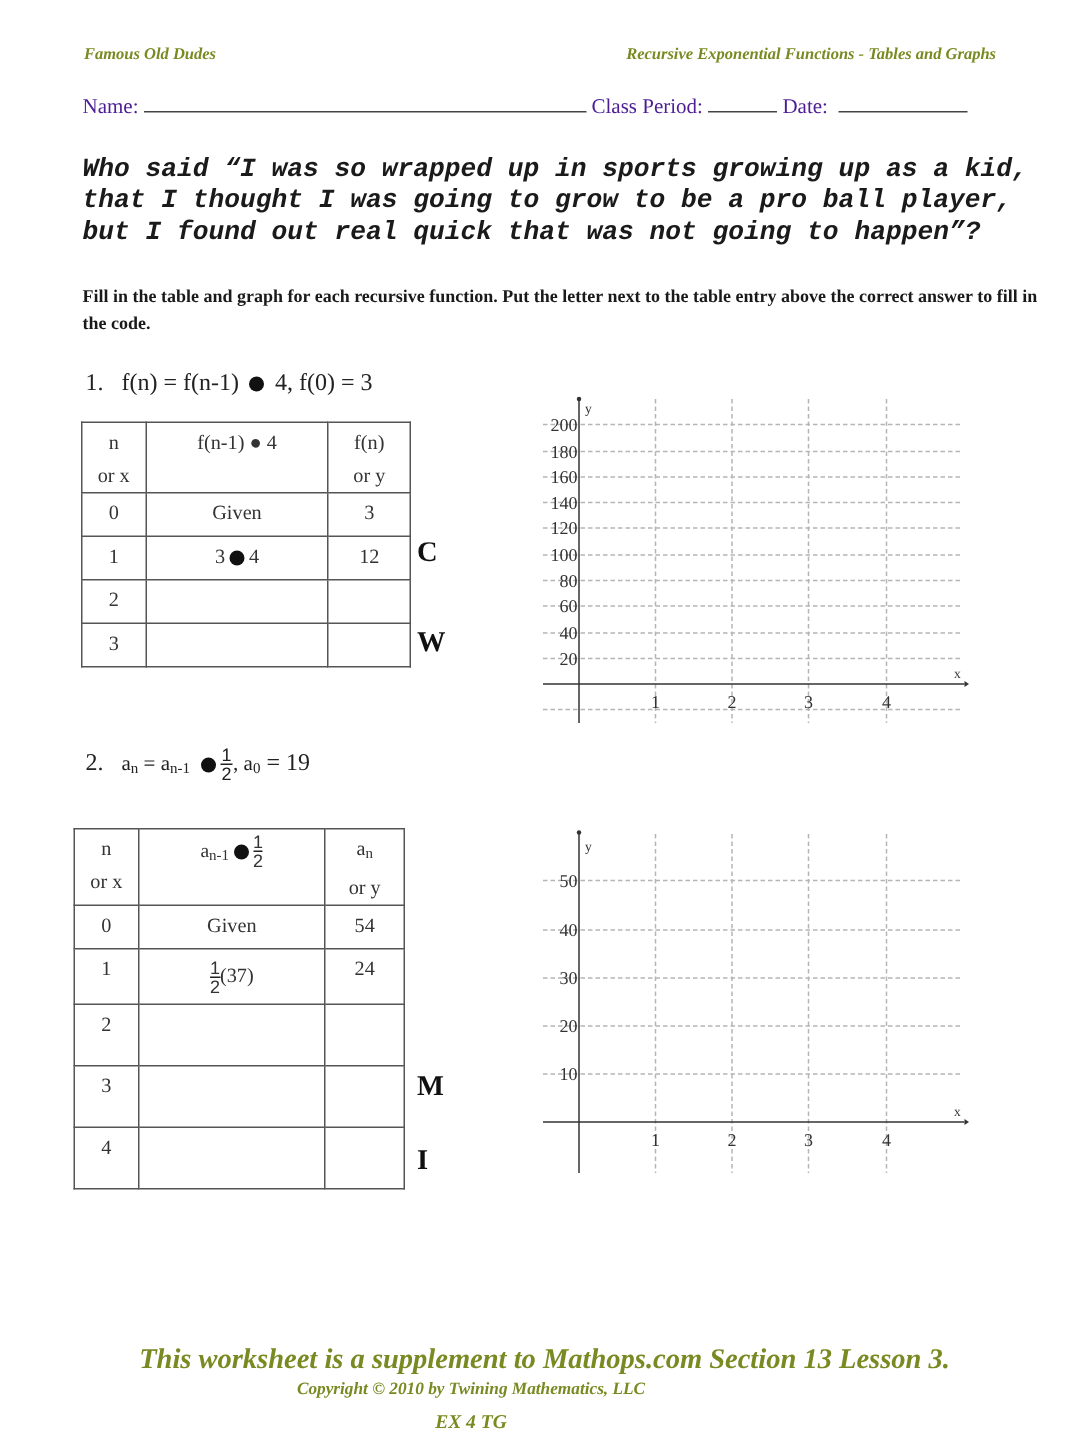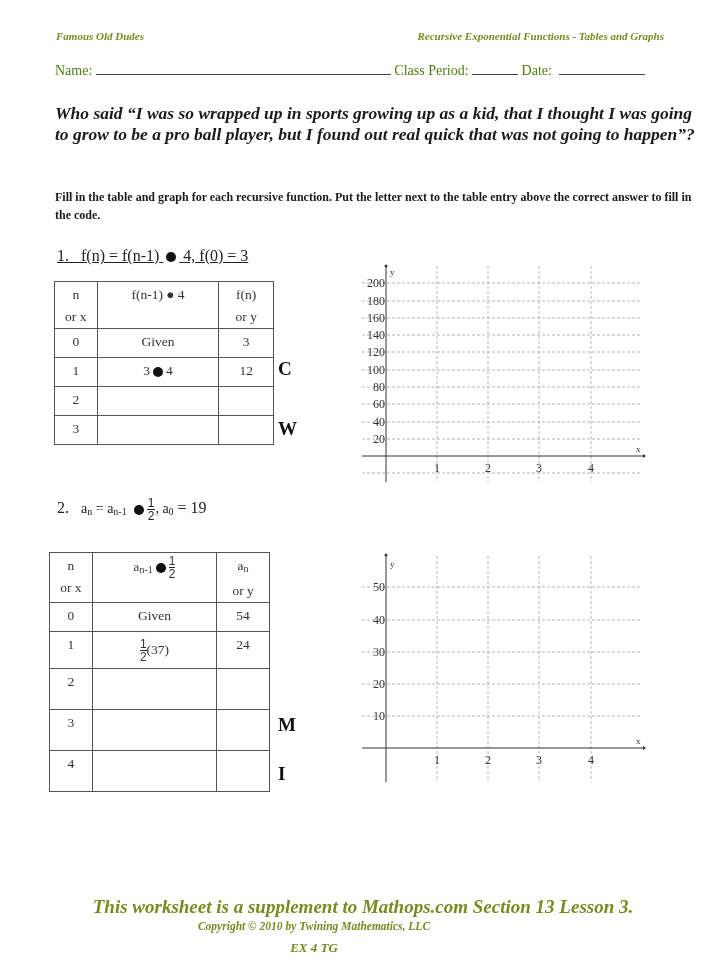--- a/index.html
+++ b/index.html
@@ -1,21 +1,21 @@
 <!DOCTYPE html>
 <html><head>
 <meta charset="utf-8">
 <style>
   html, body { margin:0; padding:0; background:#ffffff; }
   body { width:726px; height:970px; position:relative; overflow:hidden;
          font-family:"Liberation Serif","DejaVu Serif",serif; color:#222; }
   .abs { position:absolute; }
   .olive { color:#7a8a22; }
   .hdr { font-style:italic; font-weight:bold; font-size:11px; }
-  .nameline { font-size:14px; color:#4d7c0f; white-space:nowrap; }
+  .nameline { font-size:14px; color:#4c1d95; white-space:nowrap; }
   .blank { display:inline-block; border-bottom:1px solid #444; height:12px; vertical-align:baseline; }
   .question { font-style:italic; font-weight:bold; font-size:17.5px; line-height:21px; color:#1a1a1a; width:640px; }
   .instr { font-weight:bold; font-size:12px; line-height:18px; color:#1a1a1a; width:640px; }
   .prob { font-size:16px; color:#222; white-space:nowrap; }
   .dot { display:inline-block; width:10px; height:10px; background:#111; border-radius:50%; vertical-align:middle; margin:0 3px; }
   .frac { display:inline-block; vertical-align:middle; text-align:center; font-family:"Liberation Sans",sans-serif; font-size:12px; line-height:12px; }
   .frac span { display:block; }
   .sub { font-size:10px; vertical-align:-2px; }
   table.wk { position:absolute; border-collapse:collapse; font-size:13.5px; color:#333; }
   table.wk td { border:1.5px solid #555; text-align:center; vertical-align:top; padding:2px 2px 0 2px; line-height:22px; }
@@ -32,25 +32,25 @@
 
 <div class="abs nameline" style="left:55px; top:62px;">
   <span>Name:</span>
   <span class="blank" style="width:295px;"></span>
   <span>Class Period:</span>
   <span class="blank" style="width:46px;"></span>
   <span>Date:</span>
   <span class="blank" style="width:86px; margin-left:4px;"></span>
 </div>
 
-<div class="abs question" style="left:55px; top:103px;">Who said “I was so wrapped up in sports growing up as a kid, that I thought I was going to grow to be a pro ball player, but I found out real quick that was not going to happen”?</div>
+<div class="abs question" style="left:55px; top:103px;font-family:Liberation Mono, monospace;">Who said “I was so wrapped up in sports growing up as a kid, that I thought I was going to grow to be a pro ball player, but I found out real quick that was not going to happen”?</div>
 
 <div class="abs instr" style="left:55px; top:188px;">Fill in the table and graph for each recursive function.   Put the letter next to the table entry above the correct answer to fill in the code.</div>
 
-<div class="abs prob" style="left:57px; top:247px;text-decoration:underline;">
+<div class="abs prob" style="left:57px; top:247px;">
   <span>1.</span>&nbsp;&nbsp;
   <span>f(n) = f(n-1)</span>
   <span class="dot"></span>
   <span>4, f(0) = 3</span>
 </div>
 
 <table class="wk" style="left:54px; top:281px; width:220px;">
   <tbody>
       <tr style="height:47px;">
     <td style="width:38px;">

